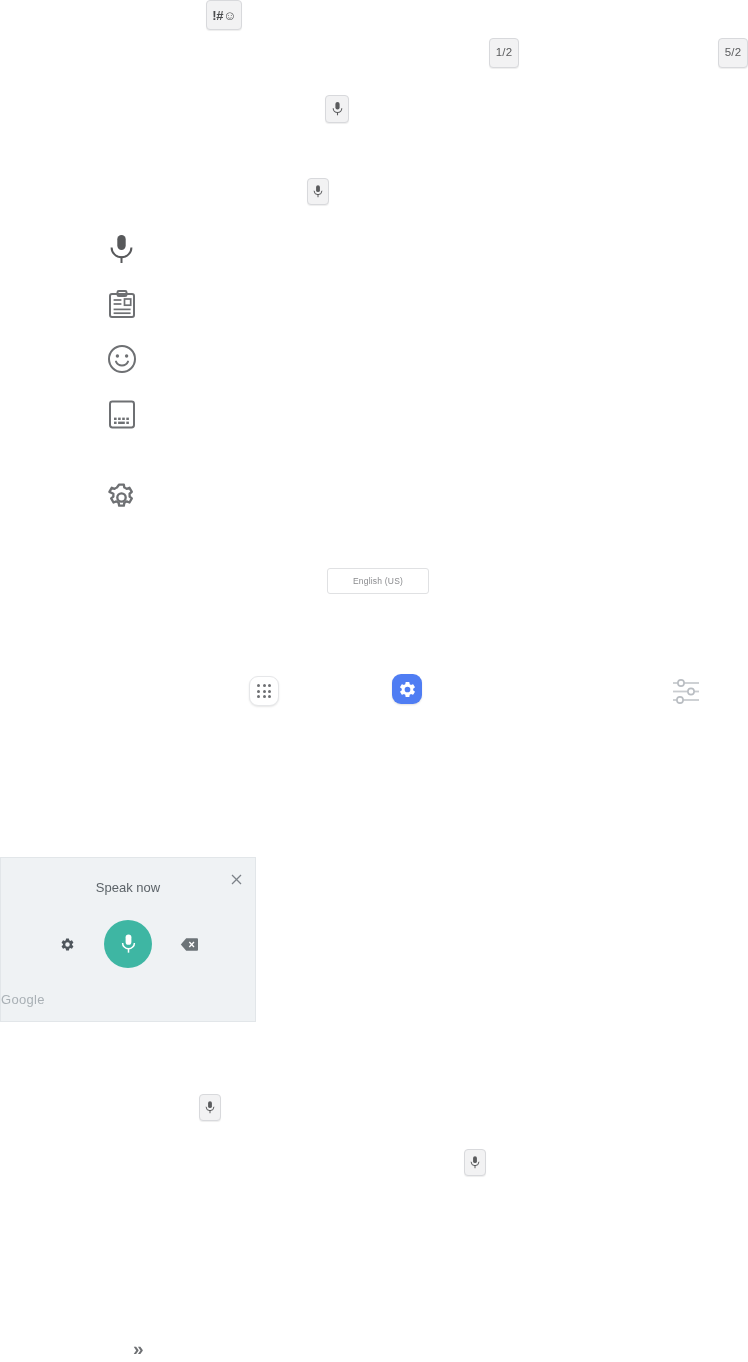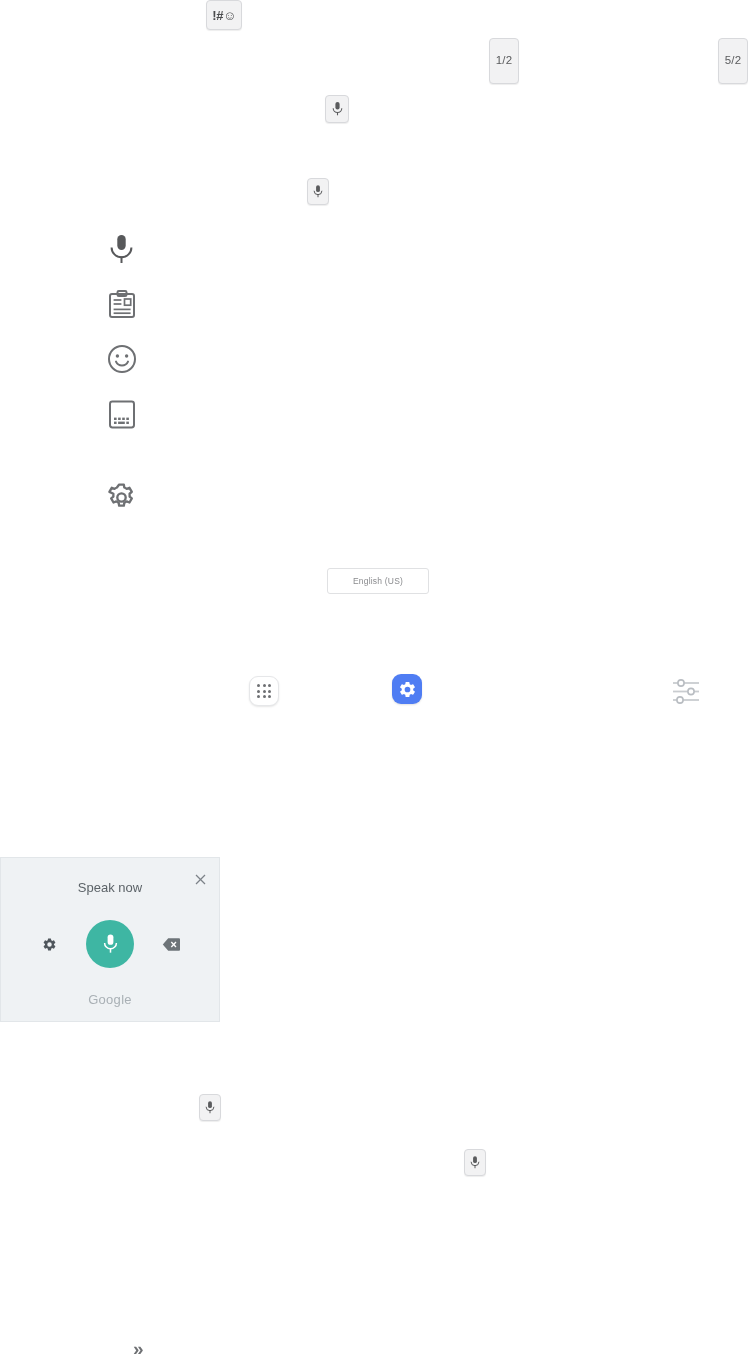--- a/index.html
+++ b/index.html
@@ -41,21 +41,21 @@
   }
   .symkey { width: 36px; height: 30px; }
   .symkey .glyph {
     font-size: 13px;
     letter-spacing: -0.5px;
     color: #4b4c4e;
     font-weight: 600;
     display: inline-flex;
     align-items: center;
   }
-  .pagekey { width: 30px; height: 46px; }
+  .pagekey { width: 30px; height: 30px; }
   .pagekey .keycap-label { font-size: 11.5px; }
 
   .mickey { display: flex; align-items: center; justify-content: center; }
 
   
   .lineicon svg { display: block; }
 
   
   .langbtn {
     width: 102px;
@@ -99,21 +99,21 @@
     grid-template-rows: repeat(3, 3px);
     gap: 2.4px;
   }
   .dotgrid i {
     width: 3px; height: 3px; border-radius: 50%;
     background: #6e7073; display: block;
   }
 
   
   .voice-dialog {
-    width: 220px;
+    width: 256px;
     height: 165px;
     background: #eff2f4;
     border: 1px solid #e2e6e9;
     box-sizing: border-box;
     position: relative;
   }
   .vd-title {
     position: absolute;
     top: 22px;
     left: 0; right: 0;
@@ -147,21 +147,21 @@
   }
   .vd-side {
     width: 22px; height: 22px;
     display: flex; align-items: center; justify-content: center;
     flex: 0 0 auto;
   }
   .vd-brand {
     position: absolute;
     bottom: 14px;
     left: 0; right: 0;
-    text-align: center;
+    text-align: left;
     font-size: 13px;
     color: #a9b0b5;
     letter-spacing: 0.3px;
   }
 
   .chevron {
     font-size: 19px;
     color: #6f7174;
     line-height: 1;
     font-weight: 600;

